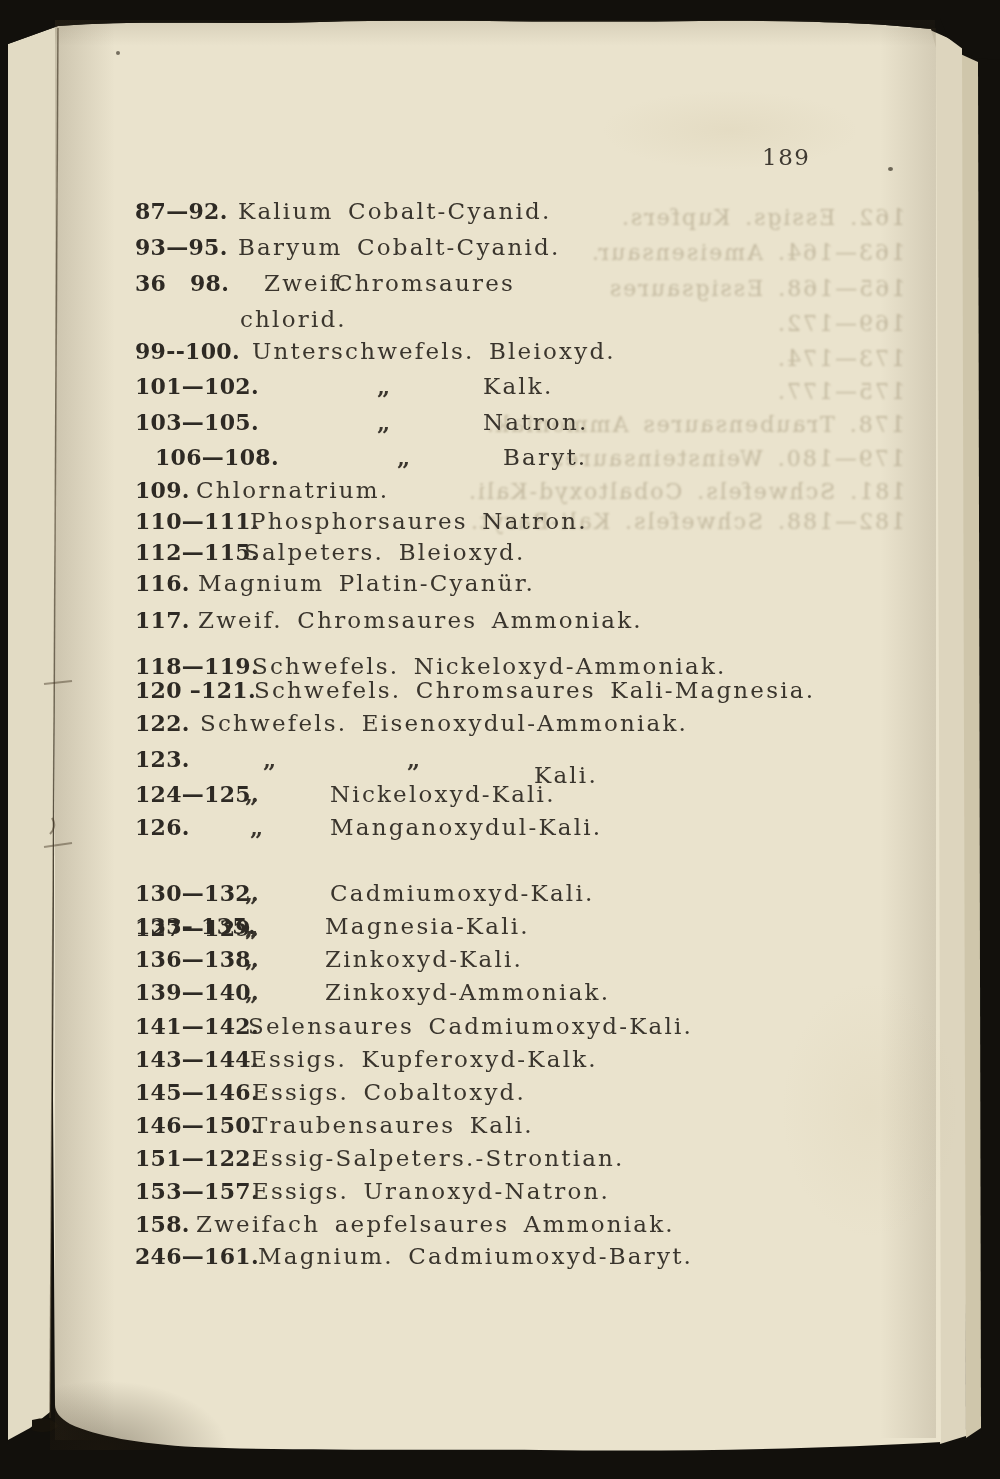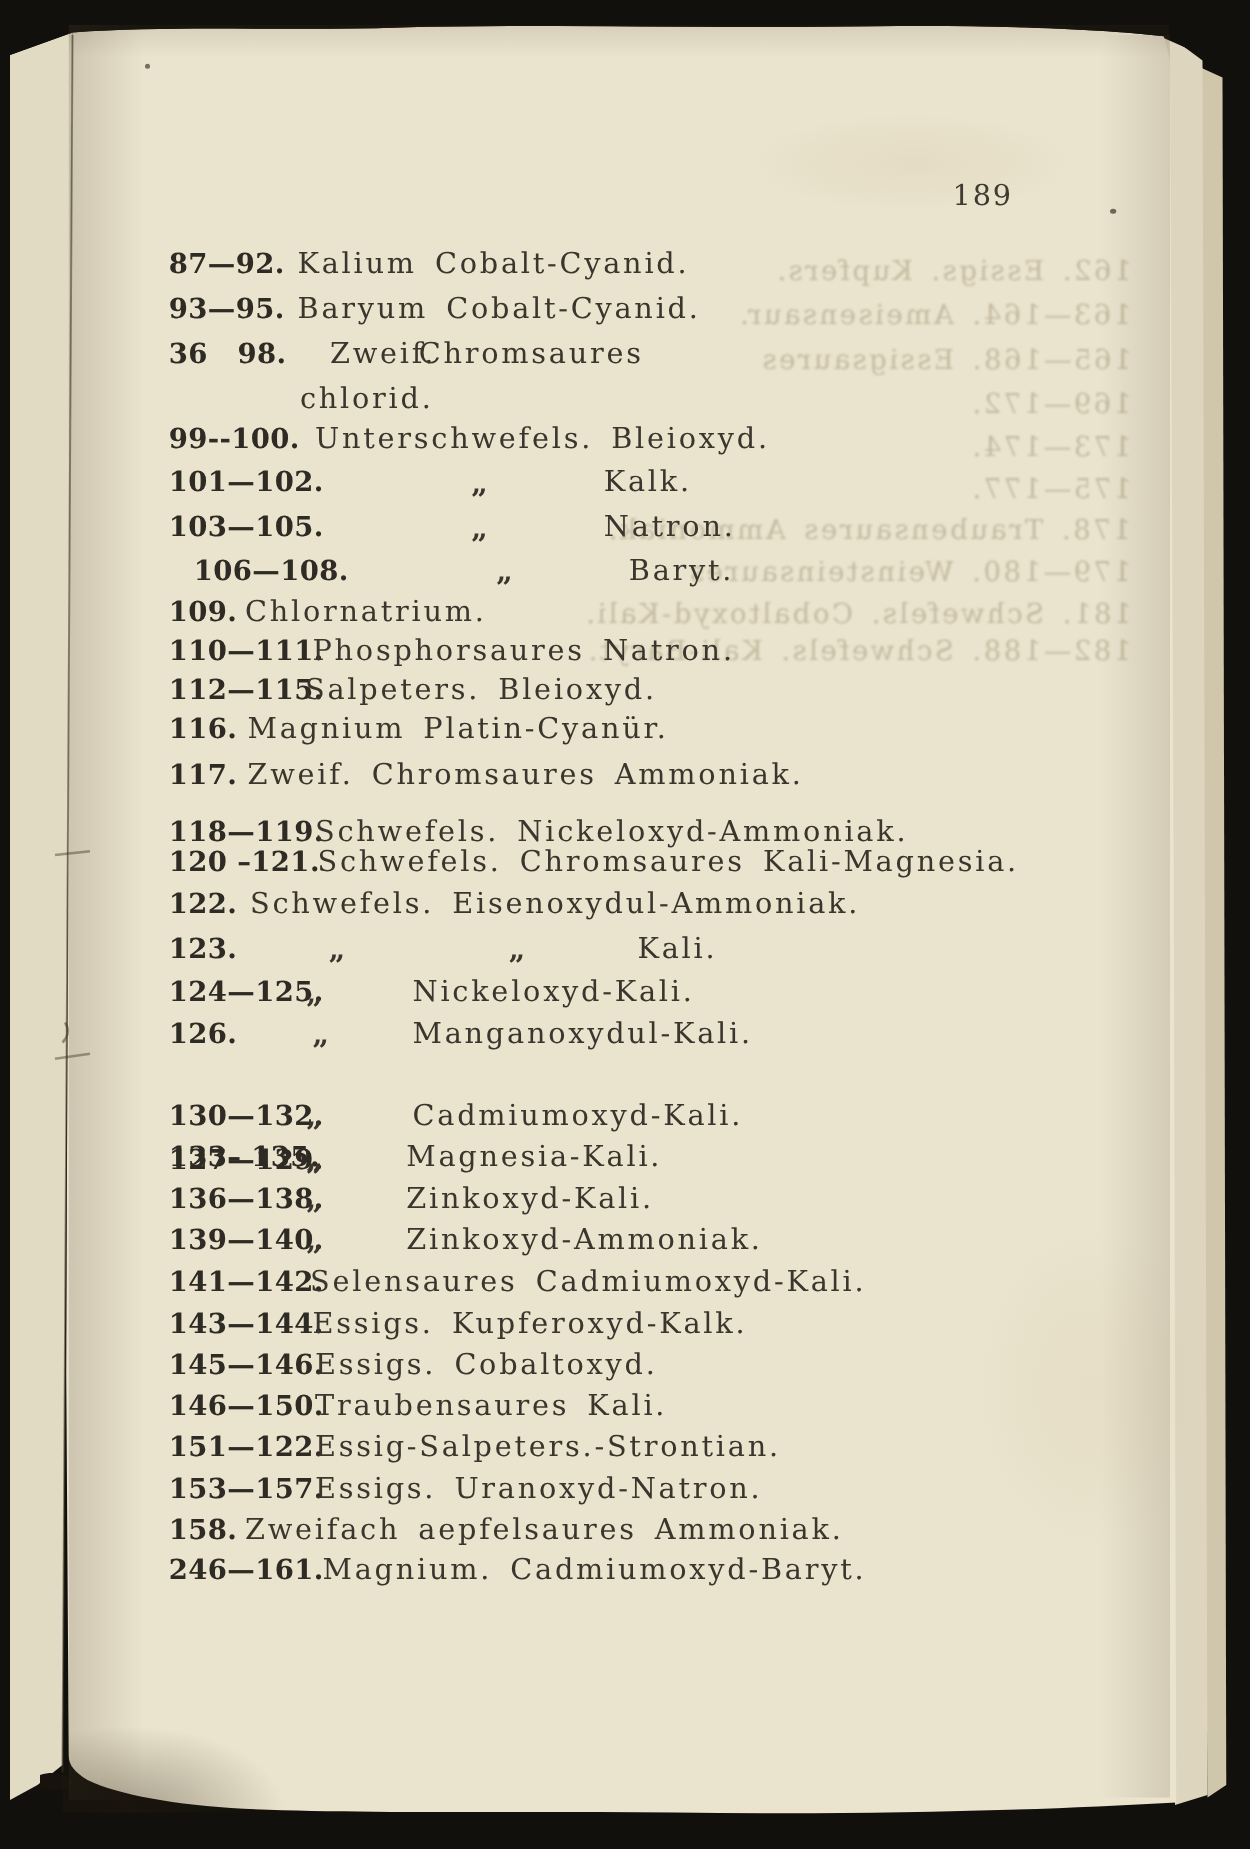--- a/index.html
+++ b/index.html
@@ -185,21 +185,21 @@
         <span class="txt" style="left: 254px;">Schwefels. Chromsaures Kali-Magnesia.</span>
       </div>
       <div class="entry" style="top: 710px;">
         <span class="num" style="left: 135px;">122.</span>
         <span class="txt" style="left: 200px;">Schwefels. Eisenoxydul-Ammoniak.</span>
       </div>
       <div class="entry" style="top: 746px;">
         <span class="num" style="left: 135px;">123.</span>
         <span class="ditto" style="left: 263px;">„</span>
         <span class="ditto" style="left: 407px;">„</span>
-        <span class="txt" style="left: 510px;">Kali.</span>
+        <span class="txt" style="left: 534px; margin-top: 16px;">Kali.</span>
       </div>
       <div class="entry" style="top: 781px;">
         <span class="num" style="left: 135px;">124—125.</span>
         <span class="ditto" style="left: 245px;">„</span>
         <span class="txt" style="left: 330px;">Nickeloxyd-Kali.</span>
       </div>
       <div class="entry" style="top: 814px;">
         <span class="num" style="left: 135px;">126.</span>
         <span class="ditto" style="left: 250px;">„</span>
         <span class="txt" style="left: 330px;">Manganoxydul-Kali.</span>

